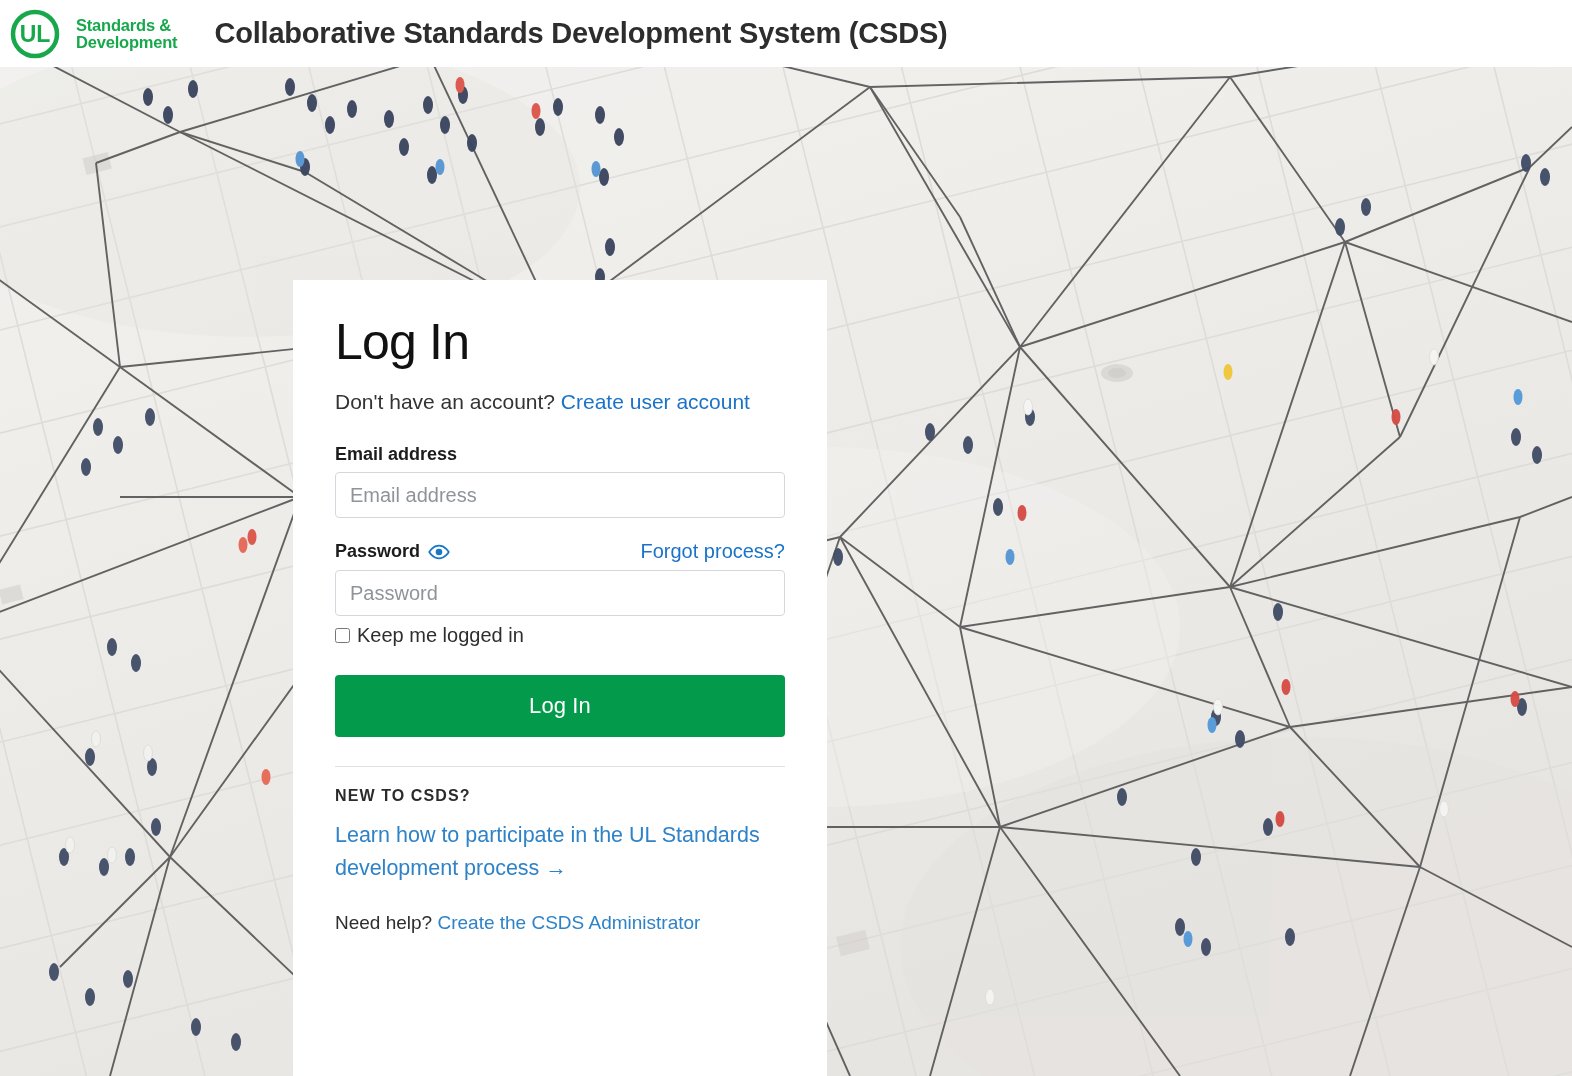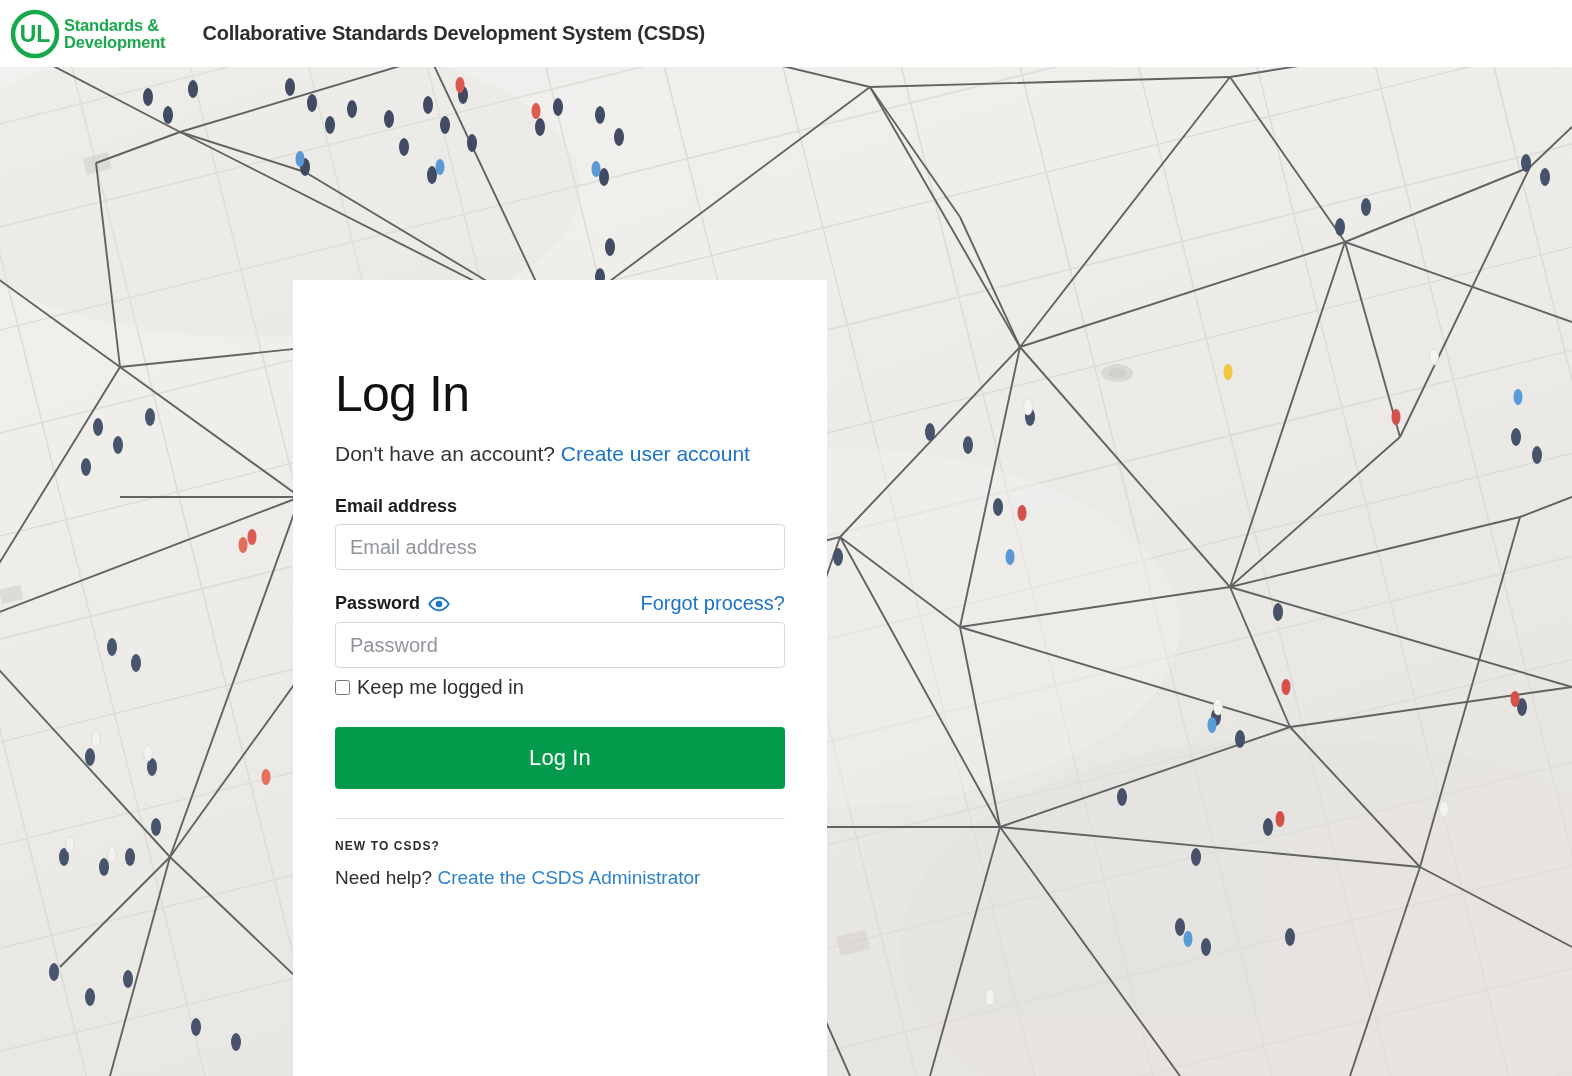--- a/index.html
+++ b/index.html
@@ -12,34 +12,34 @@
 
   
   #app-header {
     position: absolute; top: 0; left: 0;
     width: 1572px; height: 67px;
     background: #ffffff;
     display: flex; align-items: center;
     padding-left: 10px;
     z-index: 30;
   }
-  #ul-logo-block { display: flex; align-items: center; gap: 4px; }
+  #ul-logo-block { display: flex; align-items: center; gap: 16px; }
   #ul-mark { width: 50px; height: 50px; display: block; }
   #ul-wordmark {
     display: flex; flex-direction: column;
     line-height: 1.02;
     color: #17a84b;
     font-weight: bold;
     font-size: 16.5px;
     letter-spacing: -0.2px;
     justify-content: space-between;
   }
   #app-title {
     margin-left: 37px;
-    font-size: 20px;
+    font-size: 29px;
     font-weight: bold;
     color: #2d2d2d;
     letter-spacing: -0.2px;
     white-space: nowrap;
   }
 
   
   #bg-photo {
     position: absolute;
     top: 67px; left: 0;
@@ -50,21 +50,21 @@
   #bg-photo svg { position: absolute; top: 0; left: 0; display: block; }
 
   
   #login-card {
     position: absolute;
     left: 293px; top: 280px;
     width: 534px;
     min-height: 796px;
     background: #ffffff;
     z-index: 20;
-    padding: 88px 42px 0 42px;
+    padding: 36px 42px 0 42px;
   }
   #login-heading {
     font-size: 50px;
     font-weight: normal;
     color: #111111;
     margin: 0 0 16px 0;
     letter-spacing: -0.8px;
     line-height: 1.05;
   }
   .signup-line {
@@ -149,21 +149,21 @@
     letter-spacing: 0.1px;
   }
 
   #card-divider {
     margin: 29px 0 20px 0;
     height: 1px;
     background: #e2e2e2;
     border: none;
   }
   #new-to-csds-label {
-    font-size: 12px;
+    font-size: 16px;
     font-weight: bold;
     letter-spacing: 1.1px;
     color: #2b2b2b;
     margin-bottom: 14px;
   }
   #learn-more-link {
     display: block;
     font-size: 21.5px;
     color: #2e82c8;
     text-decoration: none;
@@ -435,18 +435,19 @@
     <input type="checkbox" id="keep-logged-in-checkbox" style="">
     <label for="keep-logged-in-checkbox" id="keep-logged-in-label">Keep me logged in</label>
   </div>
 
   <button id="login-submit-button">Log In</button>
 
   <hr id="card-divider">
 
   <div id="new-to-csds-label">NEW TO CSDS?</div>
 
+  <a id="learn-more-link">Learn how to participate in the UL Standards development process →</a>
 
   <div id="need-help-line">
     <span>Need help? </span><a class="link">Create the CSDS Administrator</a>
   </div>
 
 </div>
 
 </body></html>

